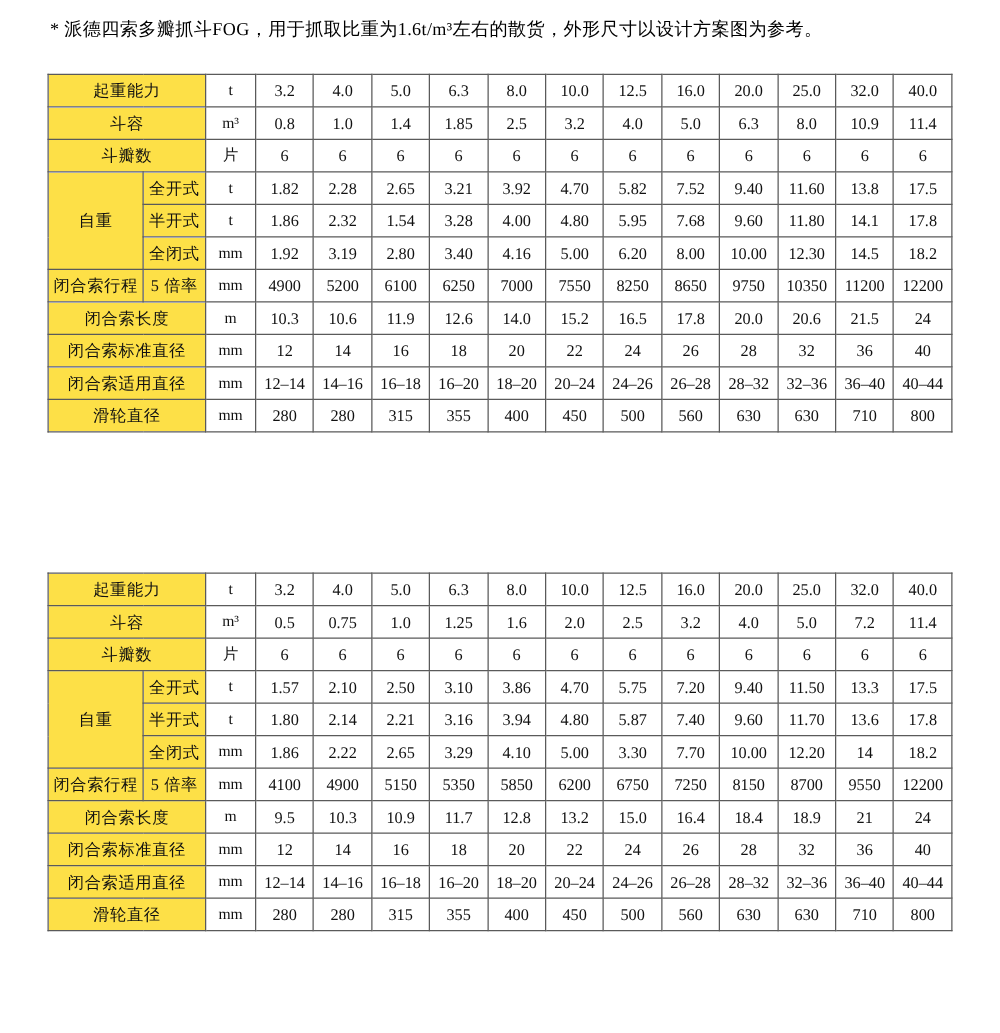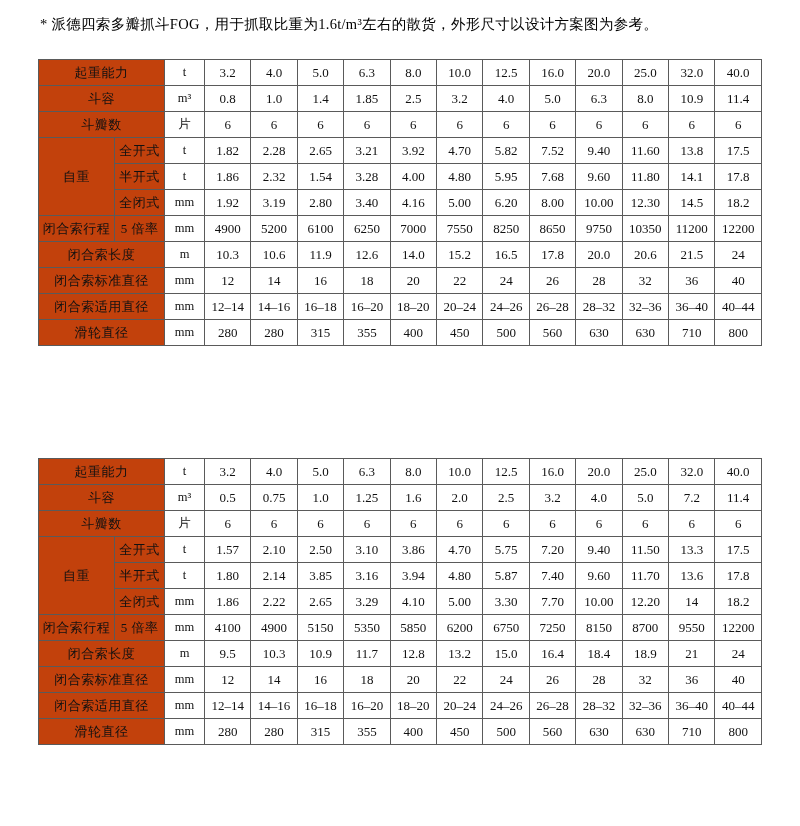--- a/index.html
+++ b/index.html
@@ -42,21 +42,21 @@
     vertical-align: middle;
     height: 25px;
     padding: 0 1px;
     font-size: 13px;
     line-height: 1;
     color: #111111;
     overflow: hidden;
     white-space: nowrap;
   }
   table.spec td.lbl {
-    background: #c2410c;
+    background: #fde047;
     font-size: 13px;
     letter-spacing: 0.5px;
     margin-top: 10px;
   }
   table.spec td.unit {
     background: #ffffff;
     font-size: 12.5px;
   }
   table.spec td.val {
     background: #ffffff;
@@ -353,21 +353,21 @@
           <td class="val">9.40</td>
           <td class="val">11.50</td>
           <td class="val">13.3</td>
           <td class="val">17.5</td>
         </tr>
         <tr>
           <td class="lbl">半开式</td>
           <td class="unit">t</td>
           <td class="val">1.80</td>
           <td class="val">2.14</td>
-          <td class="val">3.85</td>
+          <td class="val">2.21</td>
           <td class="val">3.16</td>
           <td class="val">3.94</td>
           <td class="val">4.80</td>
           <td class="val">5.87</td>
           <td class="val">7.40</td>
           <td class="val">9.60</td>
           <td class="val">11.70</td>
           <td class="val">13.6</td>
           <td class="val">17.8</td>
         </tr>

